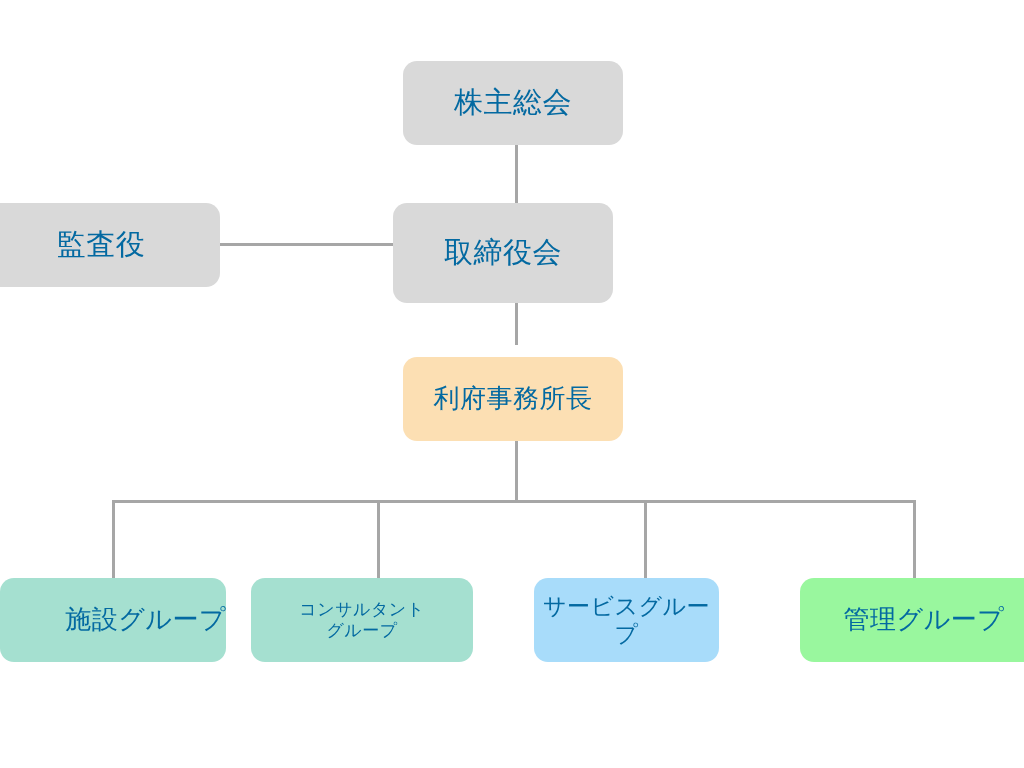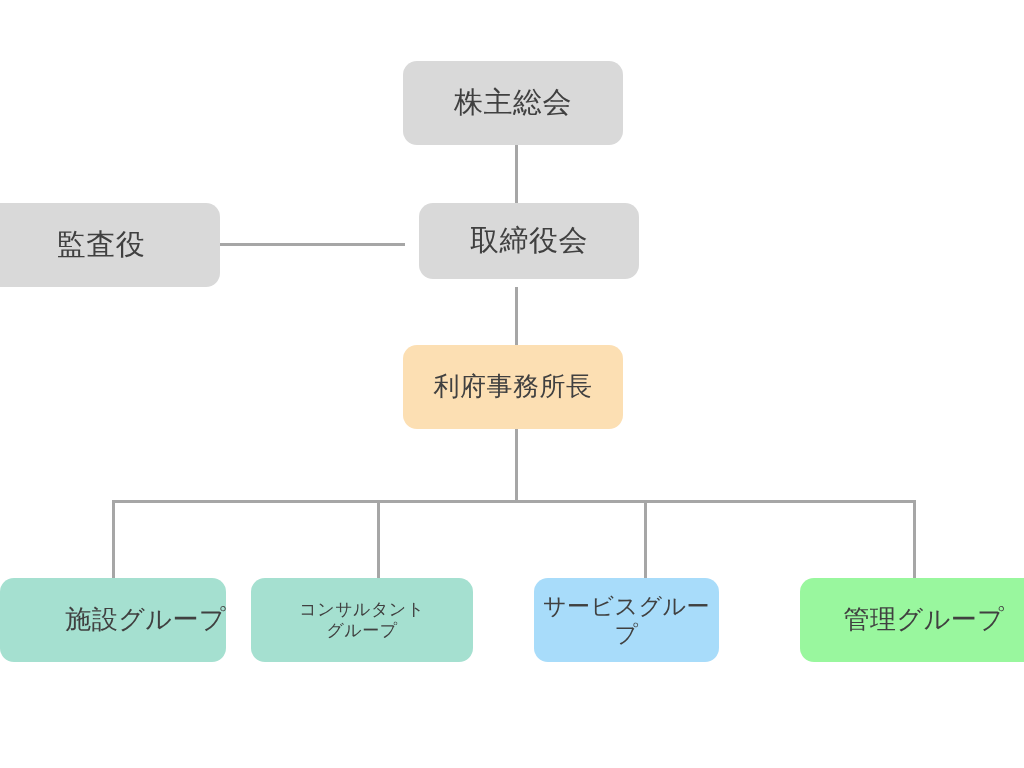--- a/index.html
+++ b/index.html
@@ -19,21 +19,21 @@
     overflow: hidden;
   }
   .node {
     position: absolute;
     box-sizing: border-box;
     border-radius: 14px;
     display: flex;
     align-items: center;
     justify-content: center;
     text-align: center;
-    color: #404040;
+    color: #0369a1;
     line-height: 1.22;
     white-space: pre-line;
     letter-spacing: 0.5px;
     z-index: 2;
   }
   .node-label {
     display: block;
     white-space: pre-line;
   }
   .connector {
@@ -60,25 +60,25 @@
   <div class="connector v" style="left: 913px; top: 500px; height: 80px; background: rgb(166, 166, 166);"></div>
 
   <div class="node" style="left: 403px; top: 61px; width: 220px; height: 84px; background: rgb(217, 217, 217); font-size: 29px;">
     <span class="node-label">株主総会</span>
   </div>
 
   <div class="node" style="left: -18px; top: 203px; width: 238px; height: 84px; background: rgb(217, 217, 217); font-size: 29px;">
     <span class="node-label">監査役</span>
   </div>
 
-  <div class="node" style="left: 419px; top: 203px; width: 220px; height: 76px; background: rgb(217, 217, 217); font-size: 29px;">
+  <div class="node" style="left: 393px; top: 203px; width: 220px; height: 100px; background: rgb(217, 217, 217); font-size: 29px;">
     <span class="node-label">取締役会</span>
   </div>
 
-  <div class="node" style="left: 403px; top: 345px; width: 220px; height: 84px; background: rgb(252, 223, 179); font-size: 26px;">
+  <div class="node" style="left: 403px; top: 357px; width: 220px; height: 84px; background: rgb(252, 223, 179); font-size: 26px;">
     <span class="node-label">利府事務所長</span>
   </div>
 
   <div class="node" style="left: 0px; top: 578px; width: 226px; height: 84px; background: rgb(165, 224, 208); font-size: 26px; justify-content: flex-end;">
     <span class="node-label">施設グループ</span>
   </div>
 
   <div class="node" style="left: 251px; top: 578px; width: 222px; height: 84px; background: rgb(165, 224, 208); font-size: 17px;">
     <span class="node-label">コンサルタント
 グループ</span>

